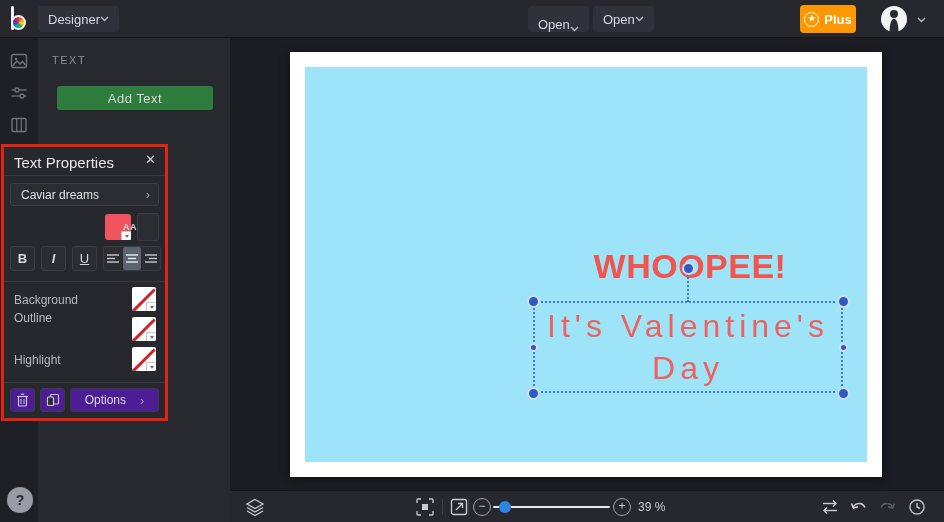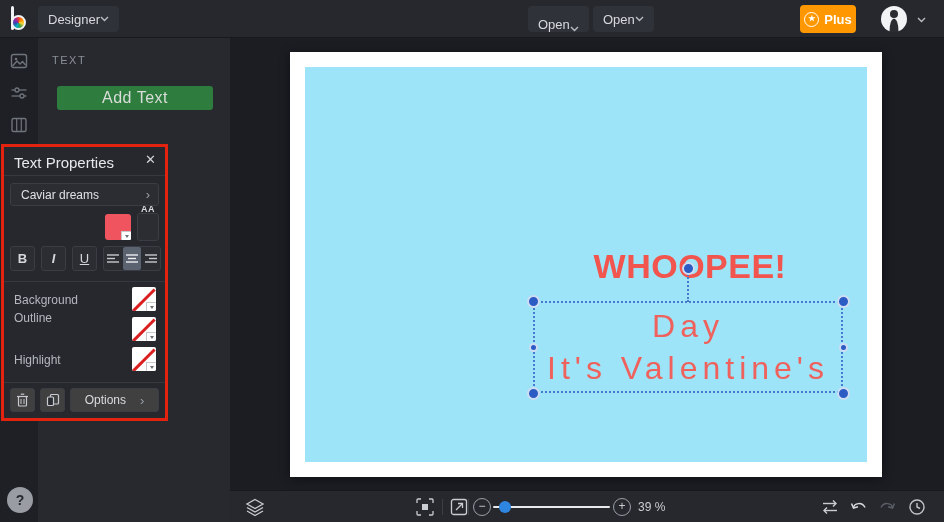--- a/index.html
+++ b/index.html
@@ -32,21 +32,21 @@
   .rail-icon { position:absolute; left:10px; width:18px; height:18px; cursor:pointer; }
   .help-btn { position:absolute; left:7px; top:487px; width:26px; height:26px; border-radius:50%;
     background:#999da3; color:#25272c; font-size:14px; font-weight:bold; display:flex;
     align-items:center; justify-content:center; cursor:pointer; z-index:50; }
 
   
   .panel { position:absolute; left:38px; top:38px; width:192px; height:484px; background:#27292f; z-index:10; }
   .panel-title { position:absolute; left:14px; top:16px; font-size:11px; letter-spacing:1.5px;
     color:#8b8f97; }
   .add-text-btn { position:absolute; left:19px; top:48px; width:156px; height:24px; background:#2f7d3e;
-    border-radius:3px; color:#d9ddd9; font-size:16px; letter-spacing:0.5px; display:flex;
+    border-radius:3px; color:#d9ddd9; font-size:13px; letter-spacing:0.5px; display:flex;
     align-items:center; justify-content:center; cursor:pointer; }
 
   
   .tp-popup { position:absolute; left:1px; top:144px; width:167px; height:277px;
     border:3px solid #e3220f; background:#26282e; z-index:60; }
   .tp-title { position:absolute; left:10px; top:7px; font-size:15px; color:#e6e8ea; }
   .tp-close { position:absolute; right:9px; top:5px; font-size:13px; color:#cfd2d6; cursor:pointer; }
   .tp-div { position:absolute; left:0; width:161px; height:1px; background:#36393f; }
   .tp-field { position:absolute; background:#2b2d33; border:1px solid #3a3d44; border-radius:3px;gap:36px; }
   .font-select { left:6px; top:36px; width:149px; height:23px; display:flex; align-items:center;
@@ -56,36 +56,36 @@
   .size-input { left:6px; top:66px; width:89px; height:28px; cursor:text; }
   .size-val { position:absolute; right:20px; top:7px; font-size:12px; color:#e3e4e6; }
   .steppers { position:absolute; right:4px; top:5px; width:9px; height:18px; cursor:pointer; }
   .color-swatch { position:absolute; left:101px; top:67px; width:26px; height:26px;
     background:#f0545e; border-radius:3px; cursor:pointer; }
   .corner-box { position:absolute; right:0; bottom:0; width:10px; height:9px; background:#fff;
     border-top:1px solid #c9c9c9; border-left:1px solid #c9c9c9; border-radius:1px;
     display:flex; align-items:center; justify-content:center; }
   .corner-box:after { content:""; width:0; height:0; border-left:2.5px solid transparent;
     border-right:2.5px solid transparent; border-top:3px solid #6d7076; }
-  .aa-btn { left:133px; top:66px; width:22px; height:28px; display:flex; flex-direction:column;
+  .aa-btn { left:133px; top:66px; width:22px; height:28px; display:flex; flex-direction:row;
     align-items:center; justify-content:center; cursor:pointer; color:#d8dade; }
   .aa-btn .aa { font-size:9px; font-weight:bold; letter-spacing:0.5px; }
   .style-btn { position:absolute; top:99px; width:25px; height:25px; background:#2b2d33;
     border:1px solid #3a3d44; border-radius:3px; color:#d4d7db; font-size:13px;
     display:flex; align-items:center; justify-content:center; cursor:pointer; }
   .align-group { position:absolute; left:99px; top:99px; width:58px; height:25px; background:#2b2d33;
     border:1px solid #3a3d44; border-radius:3px; display:flex; }
   .align-seg { flex:1; display:flex; align-items:center; justify-content:center; cursor:pointer; }
   .align-seg.sel { background:#5b6370; border-radius:2px; }
   .tp-row-label { position:absolute; left:10px; font-size:12px; color:#b5b8bf; }
   .swatch-none { position:absolute; left:128px; width:24px; height:24px; background:#fff;
     border-radius:2px; overflow:hidden; cursor:pointer; }
   .swatch-none .diag { position:absolute; left:-15%; top:50%; width:130%; height:2.5px;
     background:#d91f1f; transform:rotate(-45deg); transform-origin:center; }
-  .tool-btn { position:absolute; top:241px; height:24px; background:#404040; border:1px solid #3a3d44;
+  .tool-btn { position:absolute; top:241px; height:24px; background:#4c1d95; border:1px solid #3a3d44;
     border-radius:3px; display:flex; align-items:center; justify-content:center; cursor:pointer; }
   .options-btn { left:66px; width:89px; color:#d8dade; font-size:12px; gap:14px; }
   .options-btn .ochev { color:#9aa0a6; font-size:13px; }
 
   
   .workarea { position:absolute; left:230px; top:38px; width:714px; height:452px; background:#1b1d23; }
   .canvas-card { position:absolute; left:290px; top:52px; width:592px; height:425px; background:#ffffff;
     box-shadow:0 2px 10px rgba(0,0,0,0.45); }
   .canvas-blue { position:absolute; left:15px; top:15px; width:562px; height:395px; background:#9ee4f8; }
   .headline { position:absolute; left:540px; top:247px; width:300px; text-align:center;
@@ -287,22 +287,22 @@
 </div>
 
 <div class="workarea"></div>
 <div class="canvas-card">
   <div class="canvas-blue"></div>
 </div>
 
 <div class="headline">WHOOPEE!</div>
 
 <div class="sel-text">
+  <div>It's Valentine's</div>
   <div>Day</div>
-  <div>It's Valentine's</div>
 </div>
 
 <div class="connector"></div>
 <div class="sel-box"></div>
 
 <div class="handle h-lg" style="left:688px; top:268px;"></div>
 <div class="handle h-lg" style="left:533px; top:301px;"></div>
 <div class="handle h-lg" style="left:843px; top:301px;"></div>
 <div class="handle h-lg" style="left:533px; top:393px;"></div>
 <div class="handle h-lg" style="left:843px; top:393px;"></div>

